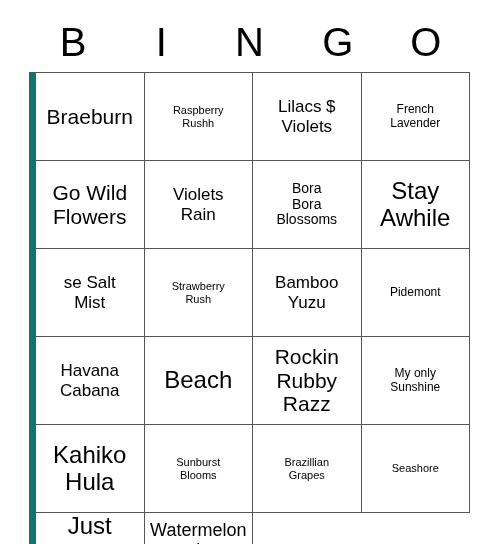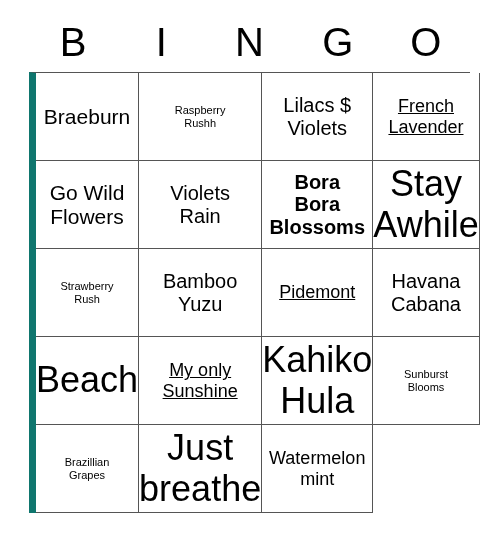--- a/index.html
+++ b/index.html
@@ -63,26 +63,26 @@
   .cell-text {
     display: block;
     width: 100%;
     text-align: center;
     line-height: 1.12;
     white-space: pre-line;
     color: #000;
   }
 
   
-  .fs-xxl { font-size: 36px; }
-  .fs-xl  { font-size: 20px; }
+  .fs-xxl { font-size: 24px; }
+  .fs-xl  { font-size: 17px; }
   .fs-l   { font-size: 21px; }
-  .fs-m   { font-size: 18px; text-decoration: underline; }
+  .fs-m   { font-size: 12px; }
   .fs-s   { font-size: 11px; }
-  .fs-xs  { font-size: 20px; font-weight: bold; }
+  .fs-xs  { font-size: 14px; }
   .fs-xxs { font-size: 18px; }
 </style>
 </head>
 <body>
 
 <div class="card">
 
   <div class="header-row">
     <div class="header-cell">B</div>
     <div class="header-cell">I</div>
@@ -118,54 +118,66 @@
       <div class="cell">
         <span class="cell-text fs-xs">Bora
 Bora
 Blossoms</span>
       </div>
       <div class="cell">
         <span class="cell-text fs-xxl">Stay
 Awhile</span>
       </div>
       <div class="cell">
+        <span class="cell-text fs-xl">se Salt
+Mist</span>
+      </div>
+      <div class="cell">
         <span class="cell-text fs-s">Strawberry
 Rush</span>
       </div>
       <div class="cell">
         <span class="cell-text fs-xl">Bamboo
 Yuzu</span>
       </div>
       <div class="cell">
         <span class="cell-text fs-m">Pidemont</span>
       </div>
       <div class="cell">
         <span class="cell-text fs-xl">Havana
 Cabana</span>
       </div>
       <div class="cell">
         <span class="cell-text fs-xxl">Beach</span>
       </div>
       <div class="cell">
+        <span class="cell-text fs-l">Rockin
+Rubby
+Razz</span>
+      </div>
+      <div class="cell">
         <span class="cell-text fs-m">My only
 Sunshine</span>
       </div>
       <div class="cell">
         <span class="cell-text fs-xxl">Kahiko
 Hula</span>
       </div>
       <div class="cell">
         <span class="cell-text fs-s">Sunburst
 Blooms</span>
       </div>
       <div class="cell">
         <span class="cell-text fs-s">Brazillian
 Grapes</span>
       </div>
       <div class="cell">
+        <span class="cell-text fs-s">Seashore</span>
+      </div>
+      <div class="cell">
         <span class="cell-text fs-xxl">Just
 breathe</span>
       </div>
       <div class="cell">
         <span class="cell-text fs-xxs">Watermelon
 mint</span>
       </div>
     </div>
 
 </div>

